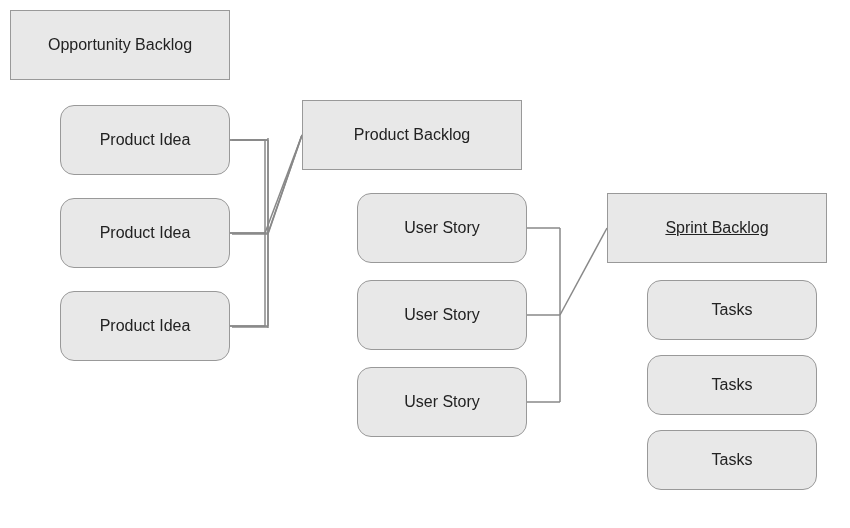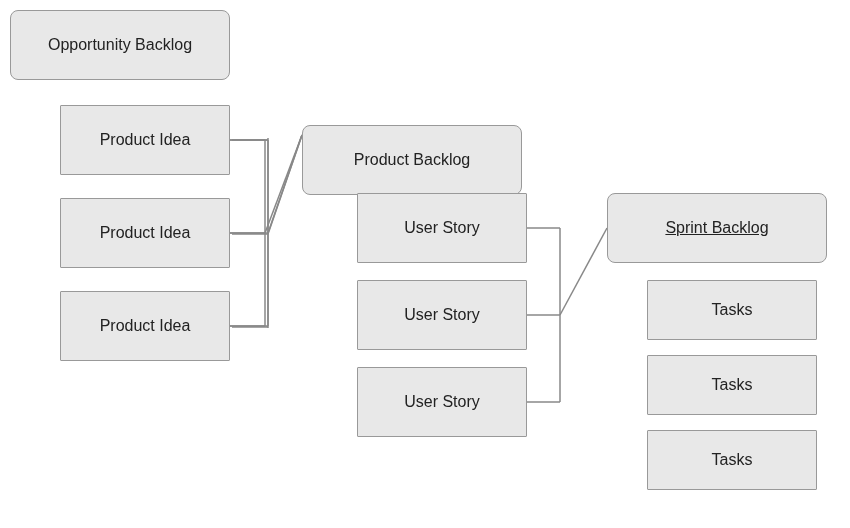--- a/index.html
+++ b/index.html
@@ -16,31 +16,31 @@
     .diagram {
       position: relative;
       width: 850px;
       height: 528px;
     }
 
     .box {
       position: absolute;
       background: #e8e8e8;
       border: 1.5px solid #999;
-      border-radius: 1px;
+      border-radius: 14px;
       display: flex;
       align-items: center;
       justify-content: center;
       font-size: 16px;
       color: #222;
       text-align: center;
     }
 
     .box.sharp {
-      border-radius: 8px;
+      border-radius: 0;
     }
 
     svg.connectors {
       position: absolute;
       top: 0;
       left: 0;
       width: 850px;
       height: 528px;
       pointer-events: none;
     }
@@ -91,21 +91,21 @@
     </div>
     <div class="box" style="left: 60px; top: 105px; width: 170px; height: 70px;">
       <span>Product Idea</span>
     </div>
     <div class="box" style="left: 60px; top: 198px; width: 170px; height: 70px;">
       <span>Product Idea</span>
     </div>
     <div class="box" style="left: 60px; top: 291px; width: 170px; height: 70px;">
       <span>Product Idea</span>
     </div>
-    <div class="box sharp" style="left: 302px; top: 100px; width: 220px; height: 70px; margin-top: 25px;">
+    <div class="box sharp" style="left: 302px; top: 100px; width: 220px; height: 70px;">
       <span>Product Backlog</span>
     </div>
     <div class="box" style="left: 357px; top: 193px; width: 170px; height: 70px;">
       <span>User Story</span>
     </div>
     <div class="box" style="left: 357px; top: 280px; width: 170px; height: 70px;">
       <span>User Story</span>
     </div>
     <div class="box" style="left: 357px; top: 367px; width: 170px; height: 70px;">
       <span>User Story</span>

